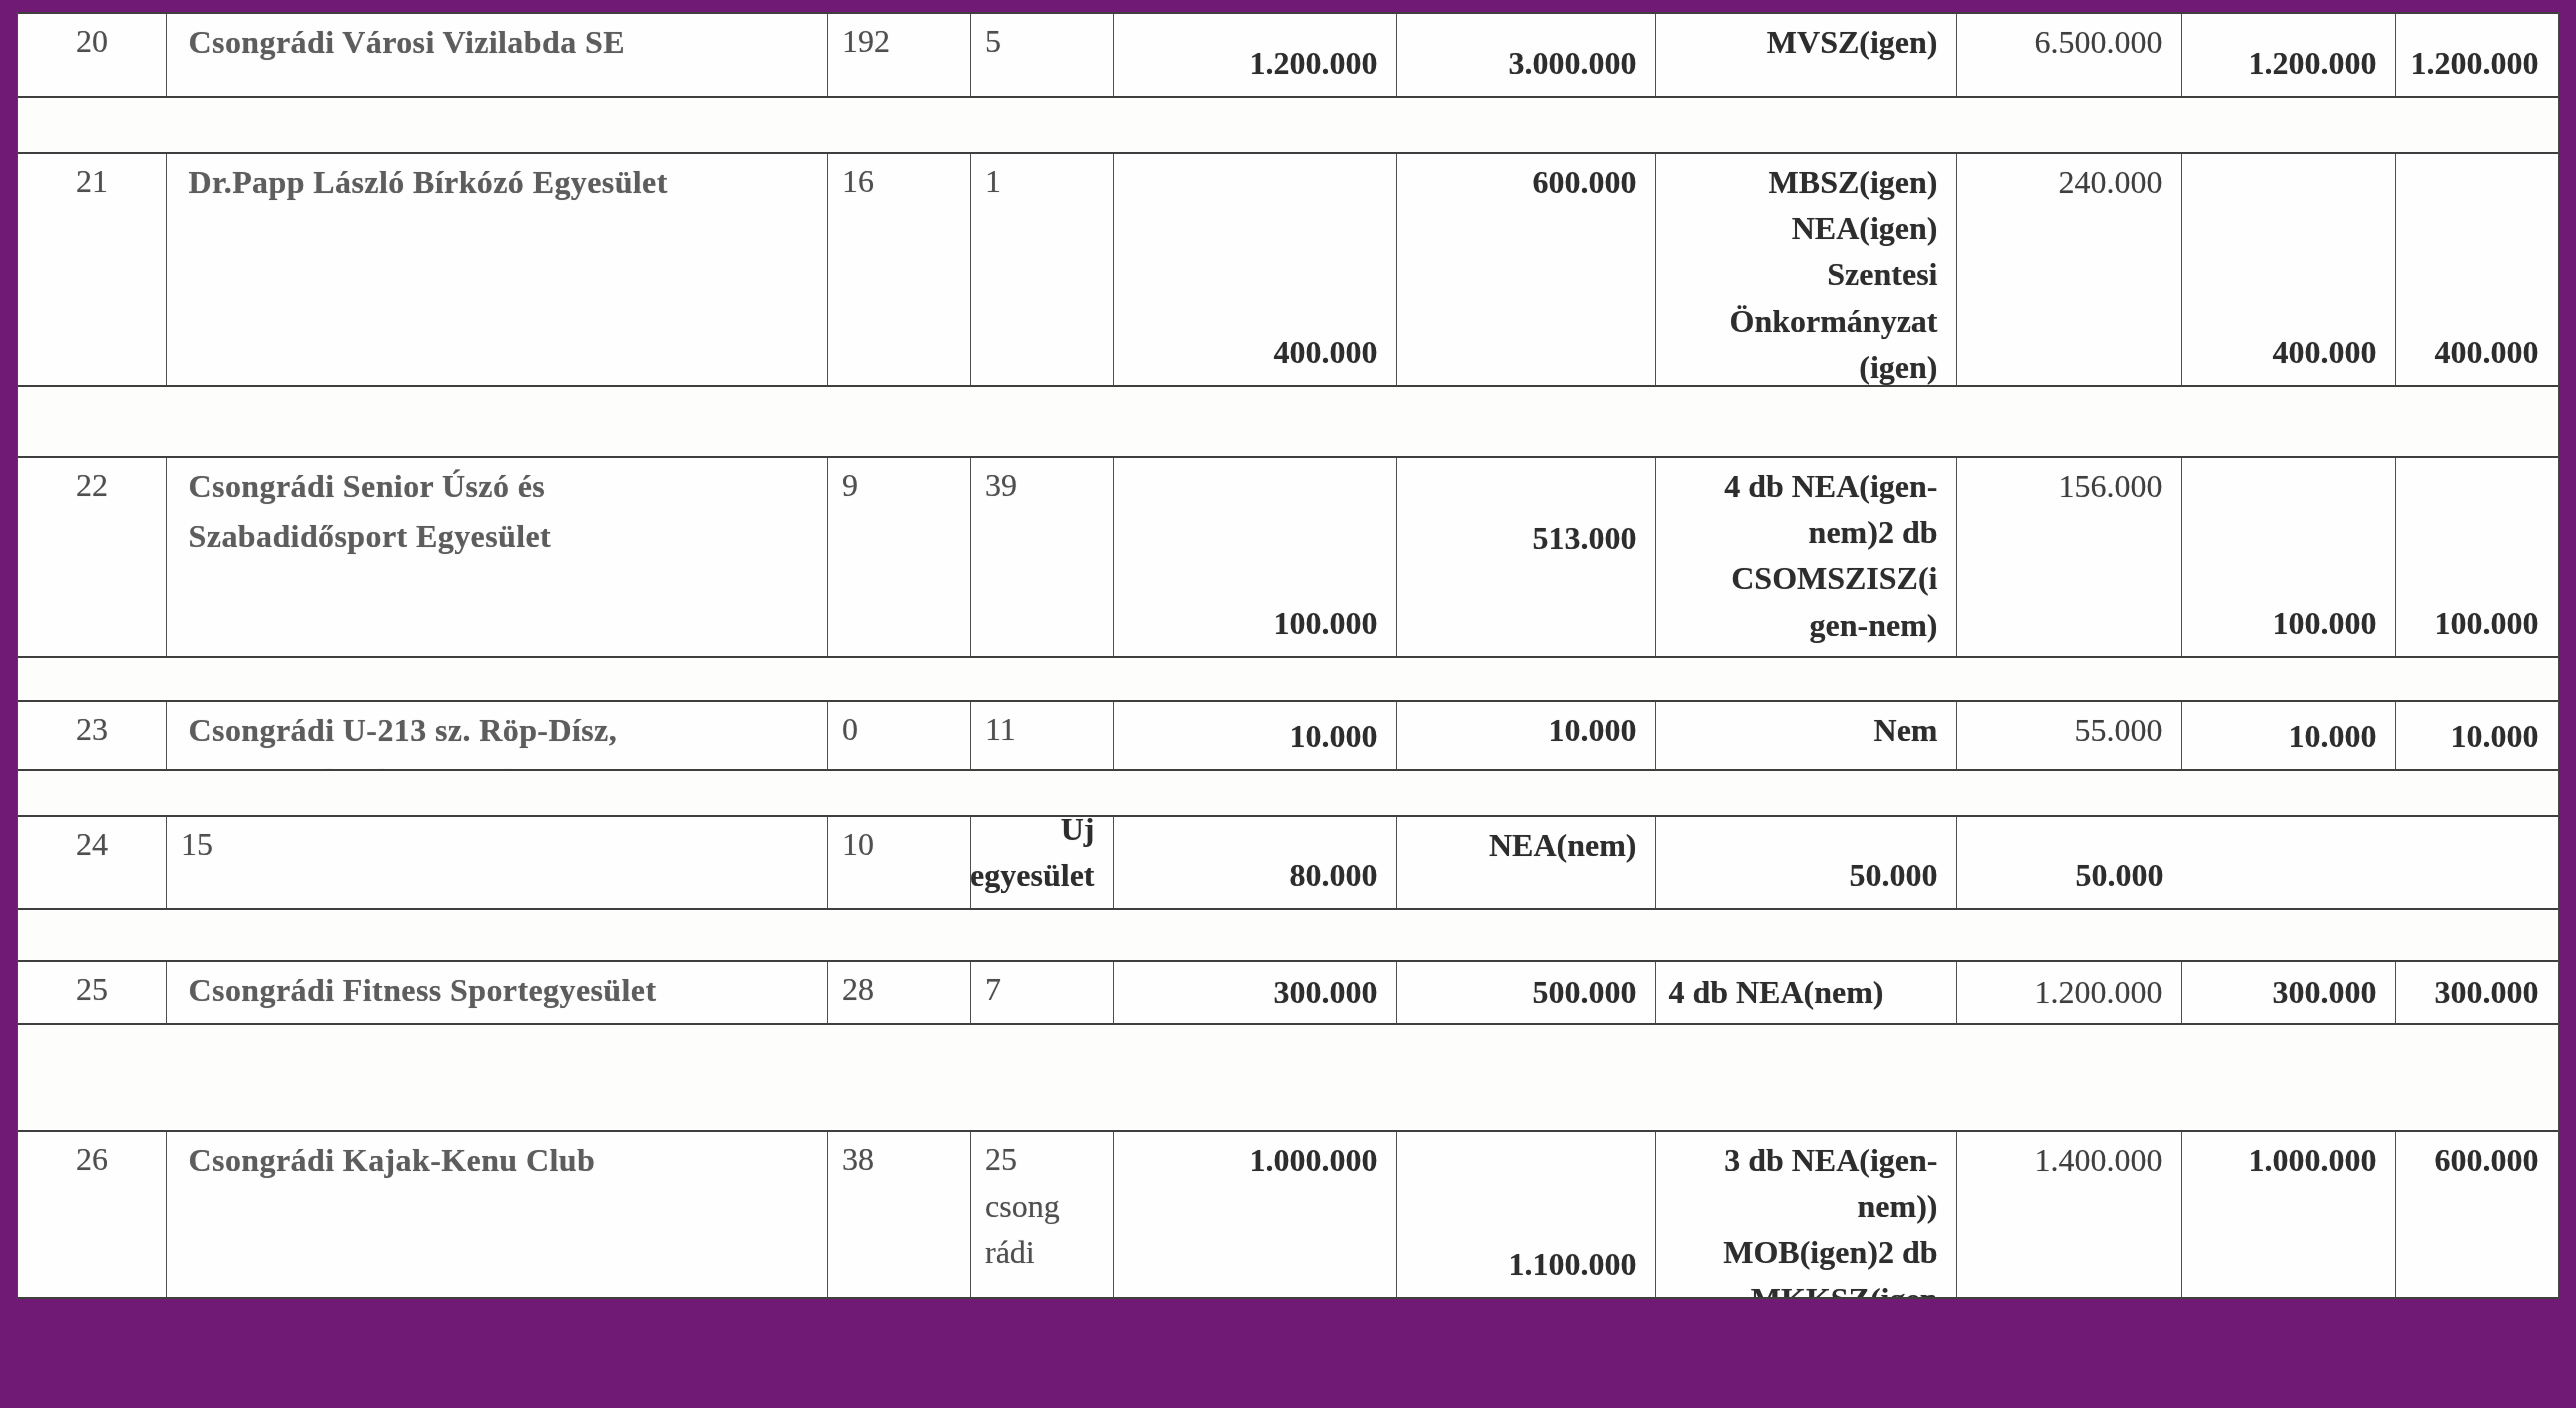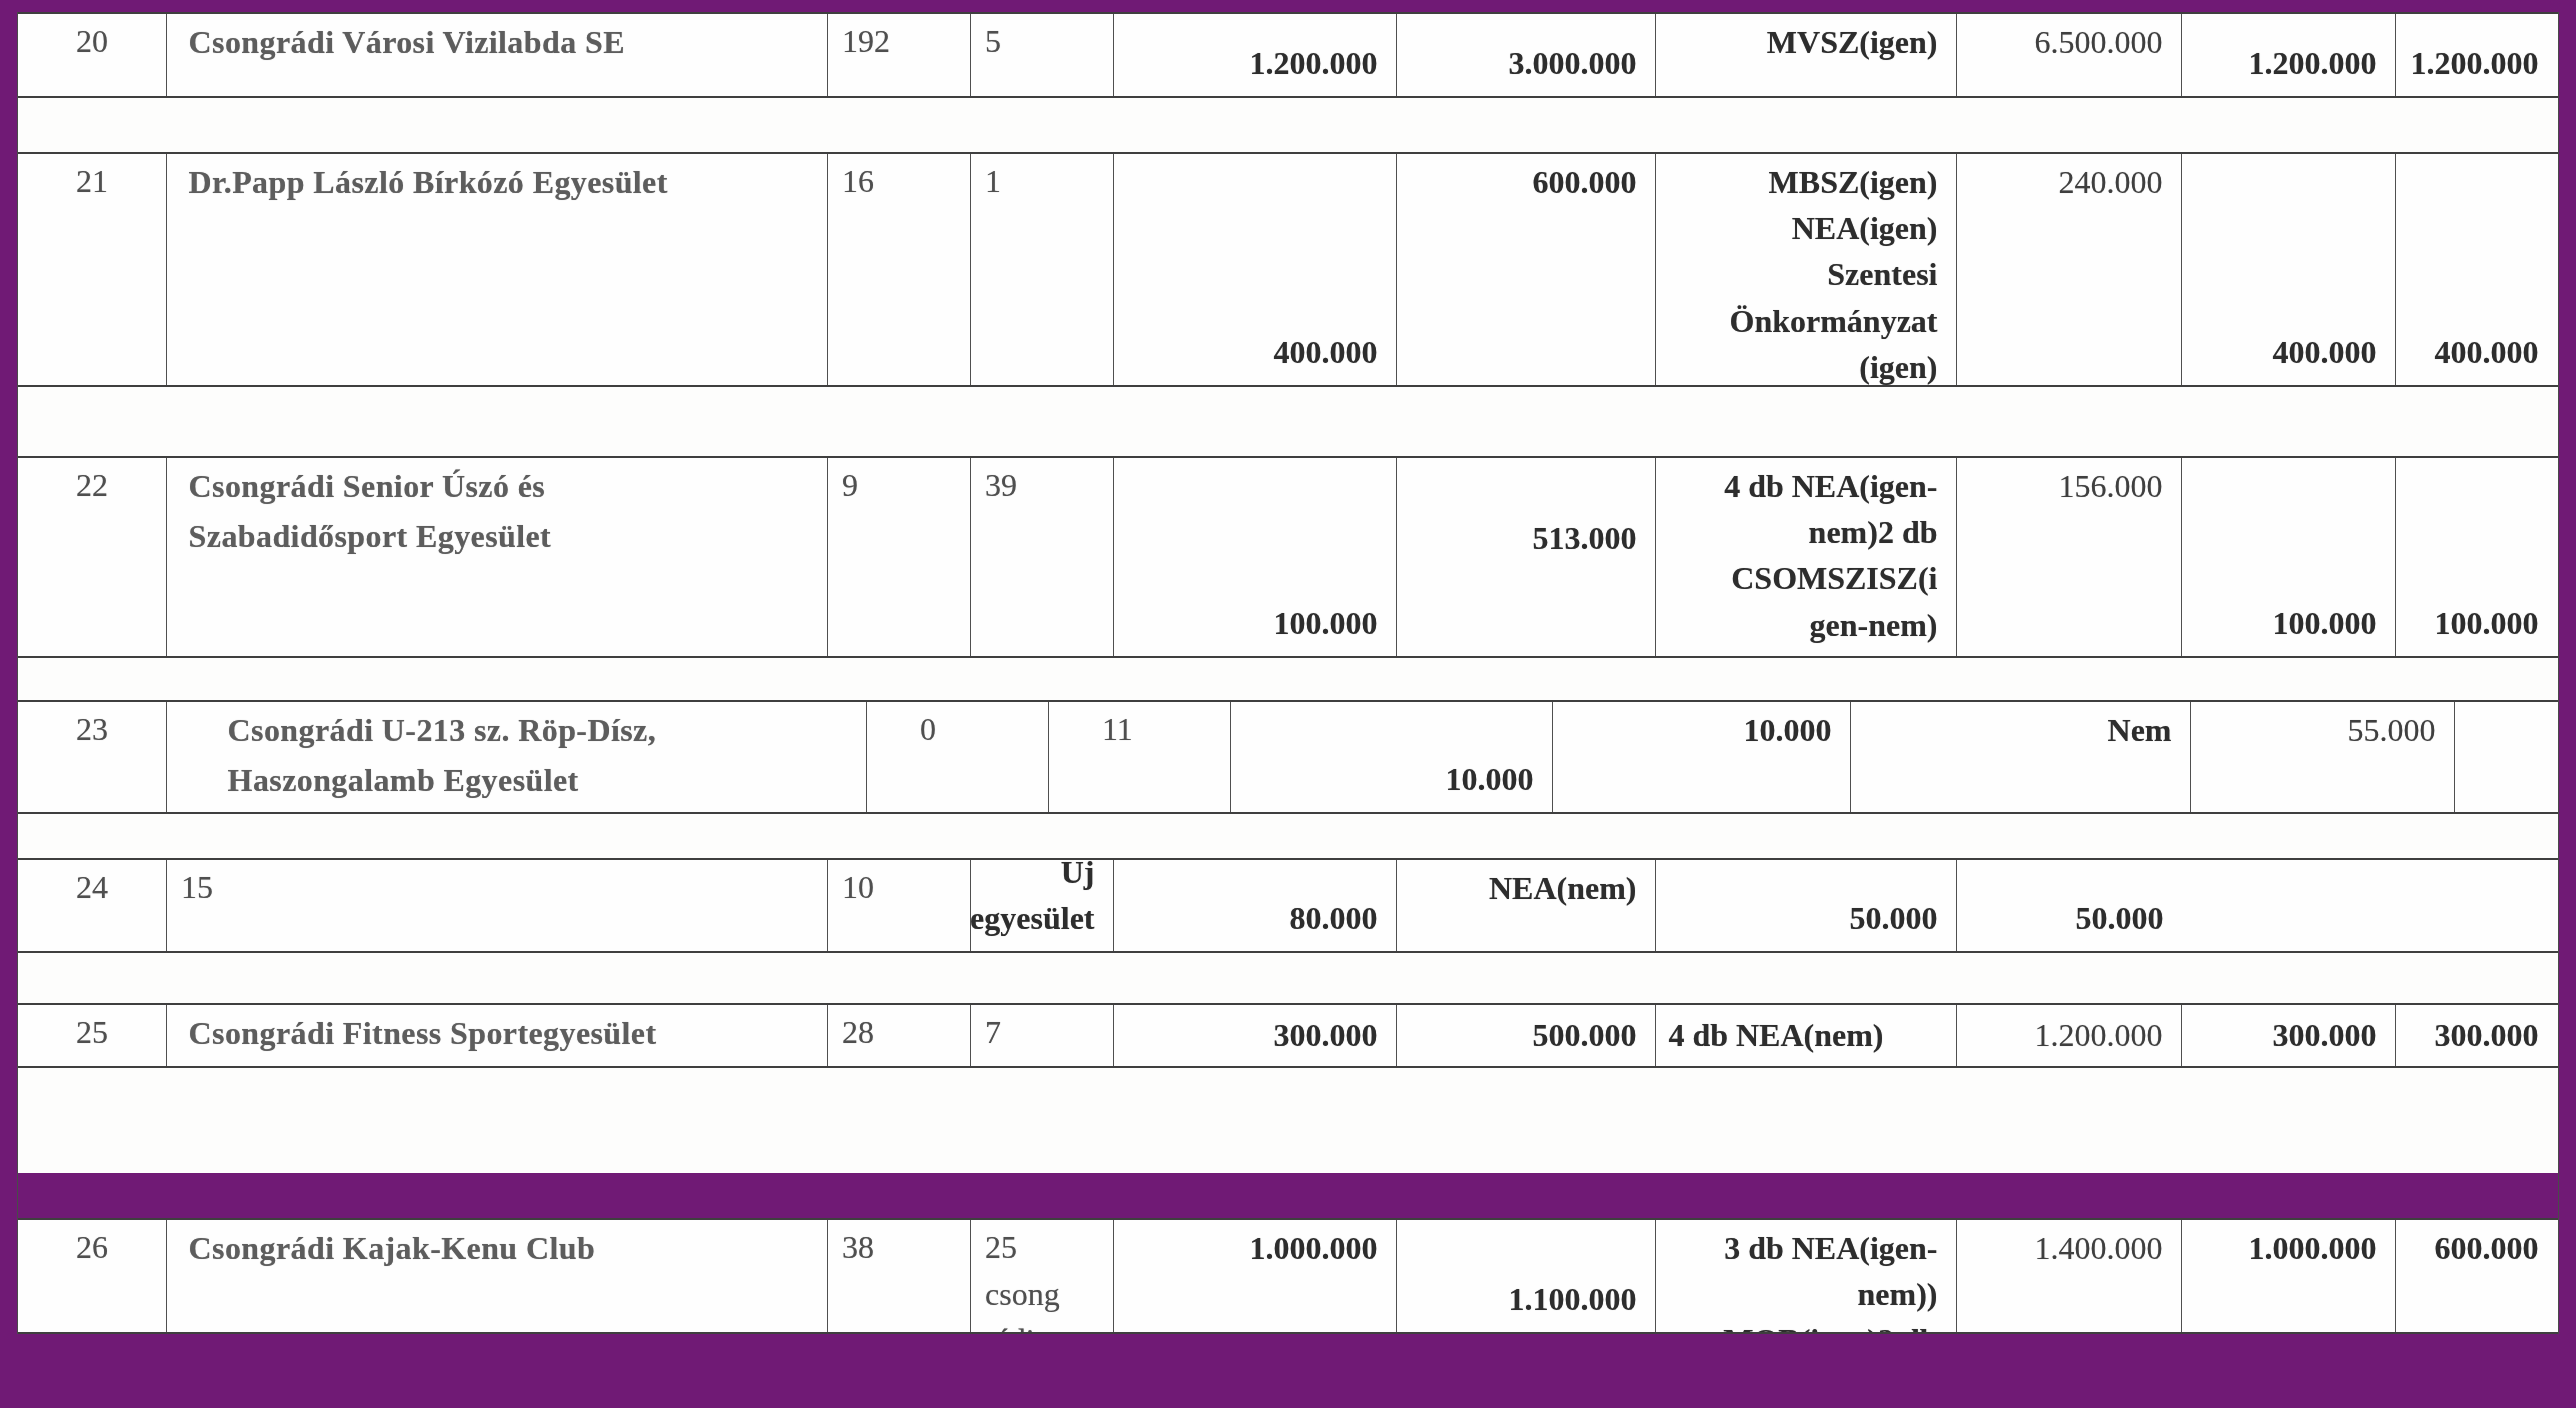--- a/index.html
+++ b/index.html
@@ -46,24 +46,24 @@
   
   .vb-r{align-items:flex-end;justify-content:flex-end;padding-bottom:9.3px;padding-right:18.5px;text-align:right;}
   .vt-r{align-items:flex-start;justify-content:flex-end;padding-top:5px;padding-right:18.5px;text-align:right;}
   .mid-r{align-items:center;justify-content:flex-end;padding-right:18.5px;text-align:right;}
   .mid-l{align-items:center;justify-content:flex-start;padding-left:12.4px;text-align:right;}
   .pad-lg{padding-top:57px;}
   
   .r20{height:86px;}
   .r21{height:235px;}
   .r22{height:202px;}
-  .r23{height:114px;gap:39px;}
+  .r23{height:71px;}
   .r24{height:95px;}
   .r25{height:65px;}
-  .r26{height:116px;margin-top:45px;}
+  .r26{height:169px;}
   .s70{height:54px;} .s90{height:69px;} .s55{height:42px;}
   .s57{height:44px;} .s65{height:50px;} .s136{height:105px;}
 </style>
 </head>
 <body>
 
 <div class="page">
   <div class="table">
 
     <div class="trow r20">

